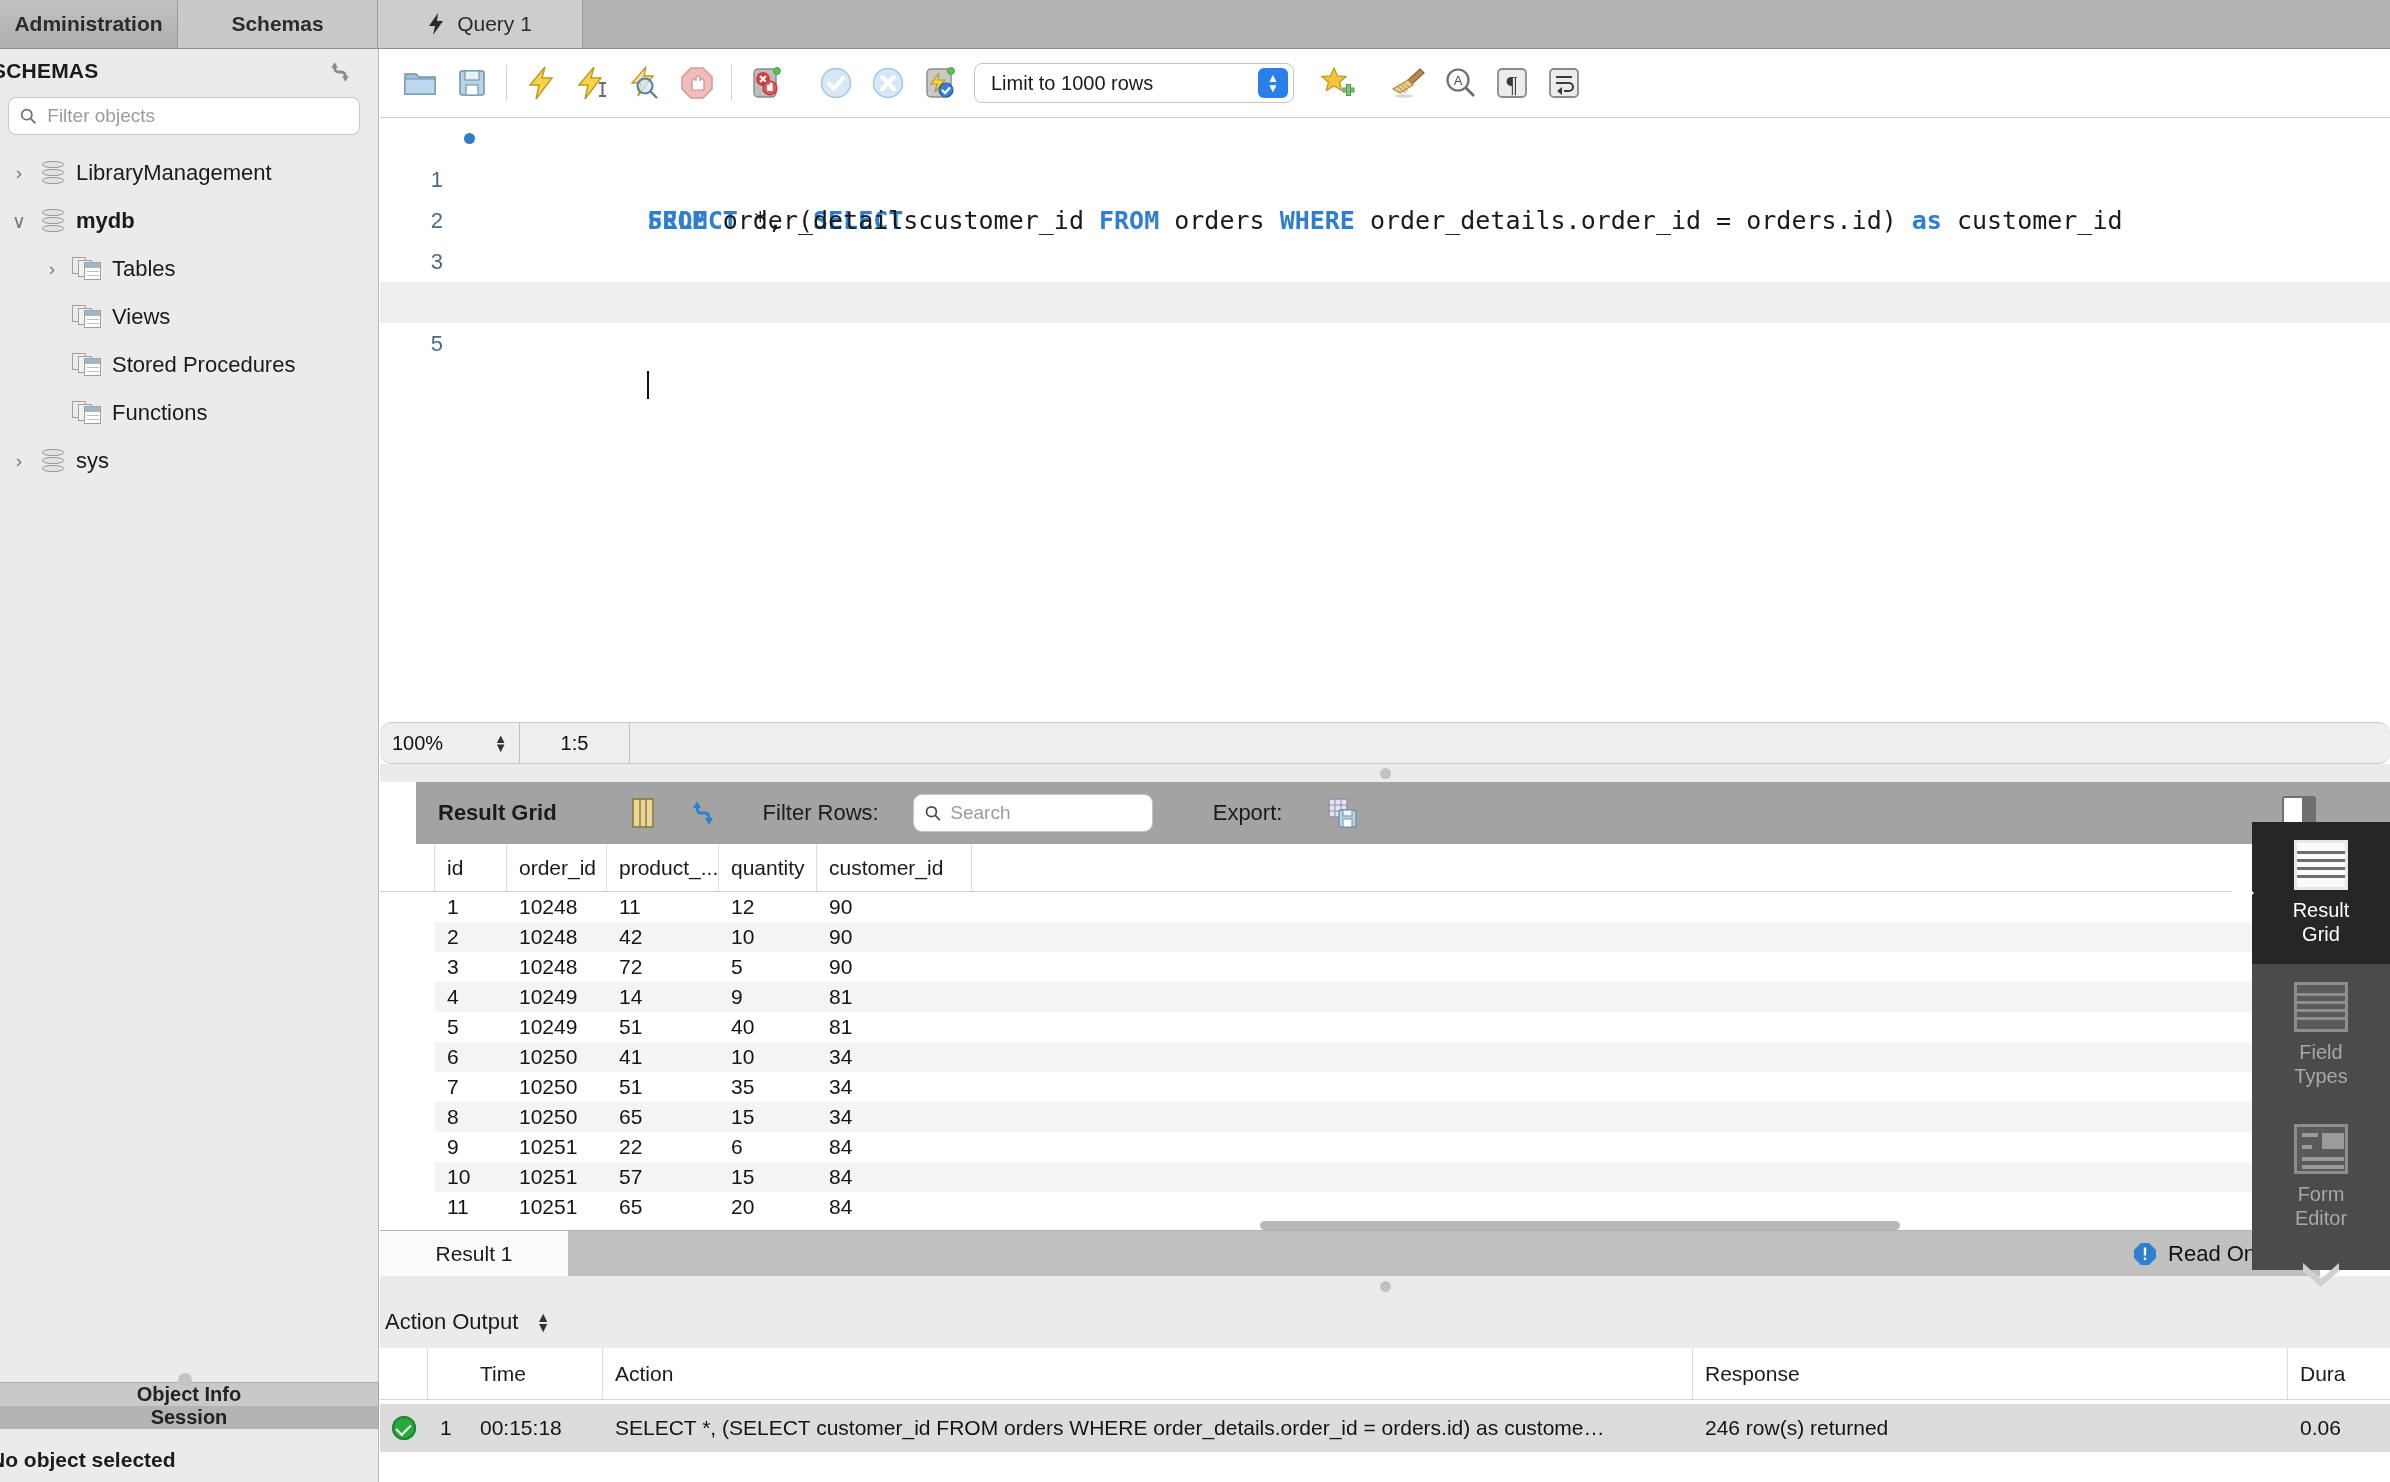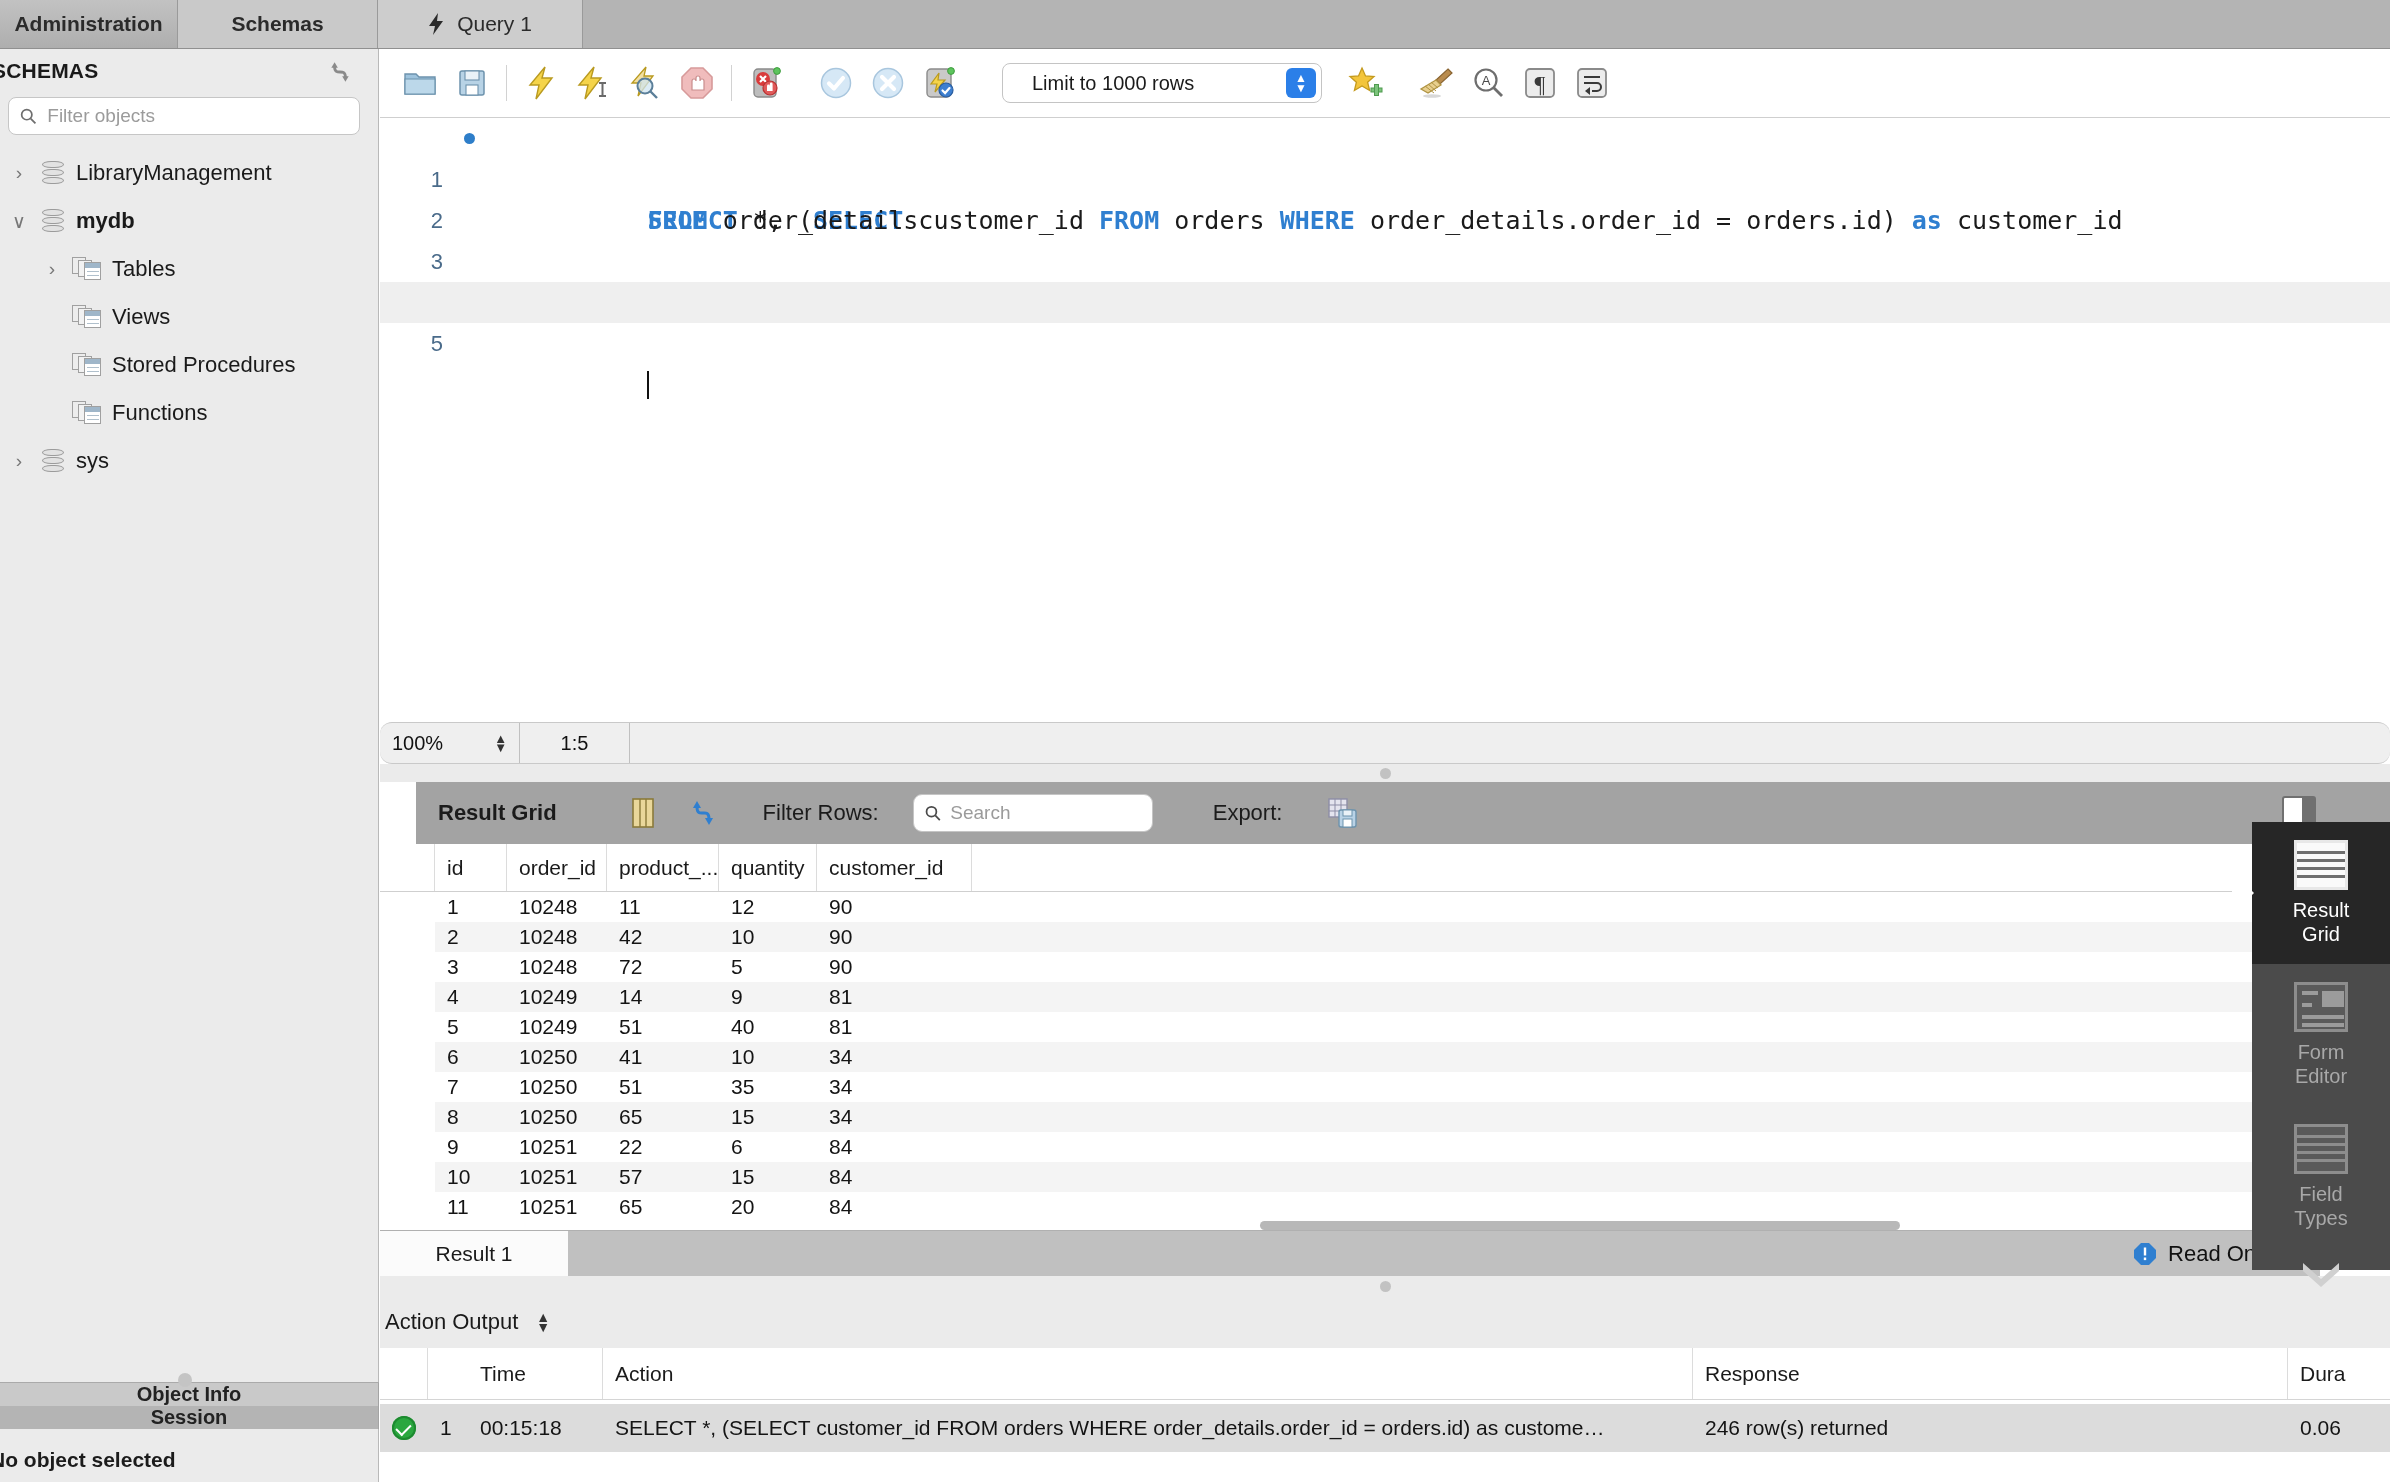--- a/index.html
+++ b/index.html
@@ -132,23 +132,23 @@
     display: flex; align-items: center; gap: 0px; padding-left: 14px;
   }
   .tbtn {
     width: 52px; height: 52px; display: flex; align-items: center; justify-content: center;
     flex: 0 0 auto;
   }
   .sep { width: 1px; height: 36px; background: #d2d2d2; margin: 0 8px; flex: 0 0 1px; }
   .gap { width: 18px; flex: 0 0 18px; }
 
   .limit-select {
-    position: relative; width: 320px; height: 40px; margin-left: 36px;
+    position: relative; width: 320px; height: 40px; margin-left: 8px;
     background: #fff; border: 1px solid #c4c4c4; border-radius: 8px;
-    display: flex; align-items: center; padding-left: 29px;
+    display: flex; align-items: center; padding-left: 16px;
     font-size: 20px; color: #1a1a1a; flex: 0 0 320px;
   }
   .limit-select .stepper {
     position: absolute; right: 5px; top: 4px; width: 30px; height: 30px;
     background: #2b7fe8; border-radius: 6px;
     display: flex; flex-direction: column; align-items: center; justify-content: center;
     color: #fff; font-size: 12px; line-height: 10px;
   }
 
   
@@ -853,44 +853,44 @@
             <i style="top:16px"></i>
             <i style="top:24px"></i>
             <i style="top:32px"></i>
         </span>
         <span>
           <span>Result</span><br>
           <span>Grid</span>
         </span>
       </div>
       <div class="rp-item">
+        <span class="grid-ico dim">
+          <i style="top:8px"></i>
+            <i style="top:16px"></i>
+            <i style="top:24px"></i>
+            <i style="top:32px"></i>
+        </span>
+        <span>
+          <span>Field</span><br>
+          <span>Types</span>
+        </span>
+      </div>
+      <div class="rp-item">
         <span class="form-ico">
           <span class="bar" style="left:5px;top:6px;width:16px"></span>
           <span class="blk" style="left:25px;top:6px;width:22px;height:16px"></span>
           <span class="bar" style="left:5px;top:18px;width:10px"></span>
           <span class="bar" style="left:5px;top:30px;width:42px"></span>
           <span class="bar" style="left:5px;top:38px;width:42px"></span>
         </span>
         <span>
           <span>Form</span><br>
           <span>Editor</span>
         </span>
       </div>
-      <div class="rp-item">
-        <span class="grid-ico dim">
-          <i style="top:8px"></i>
-            <i style="top:16px"></i>
-            <i style="top:24px"></i>
-            <i style="top:32px"></i>
-        </span>
-        <span>
-          <span>Field</span><br>
-          <span>Types</span>
-        </span>
-      </div>
       <div class="rp-chev">
         <svg width="44" height="28" viewBox="0 0 44 28">
           <polygon points="4,4 22,20 40,4 40,12 22,28 4,12" fill="#d0d0d0"></polygon>
         </svg>
       </div>
     </div>
 
   </div>
 </div>
 

